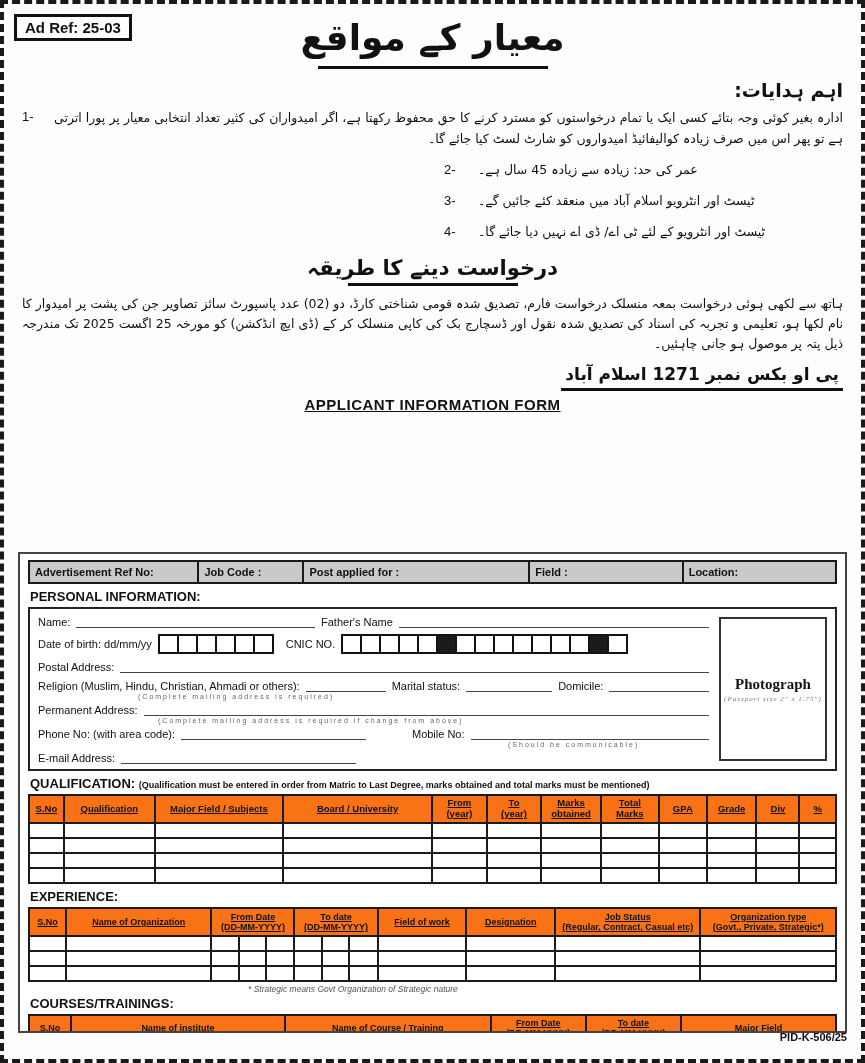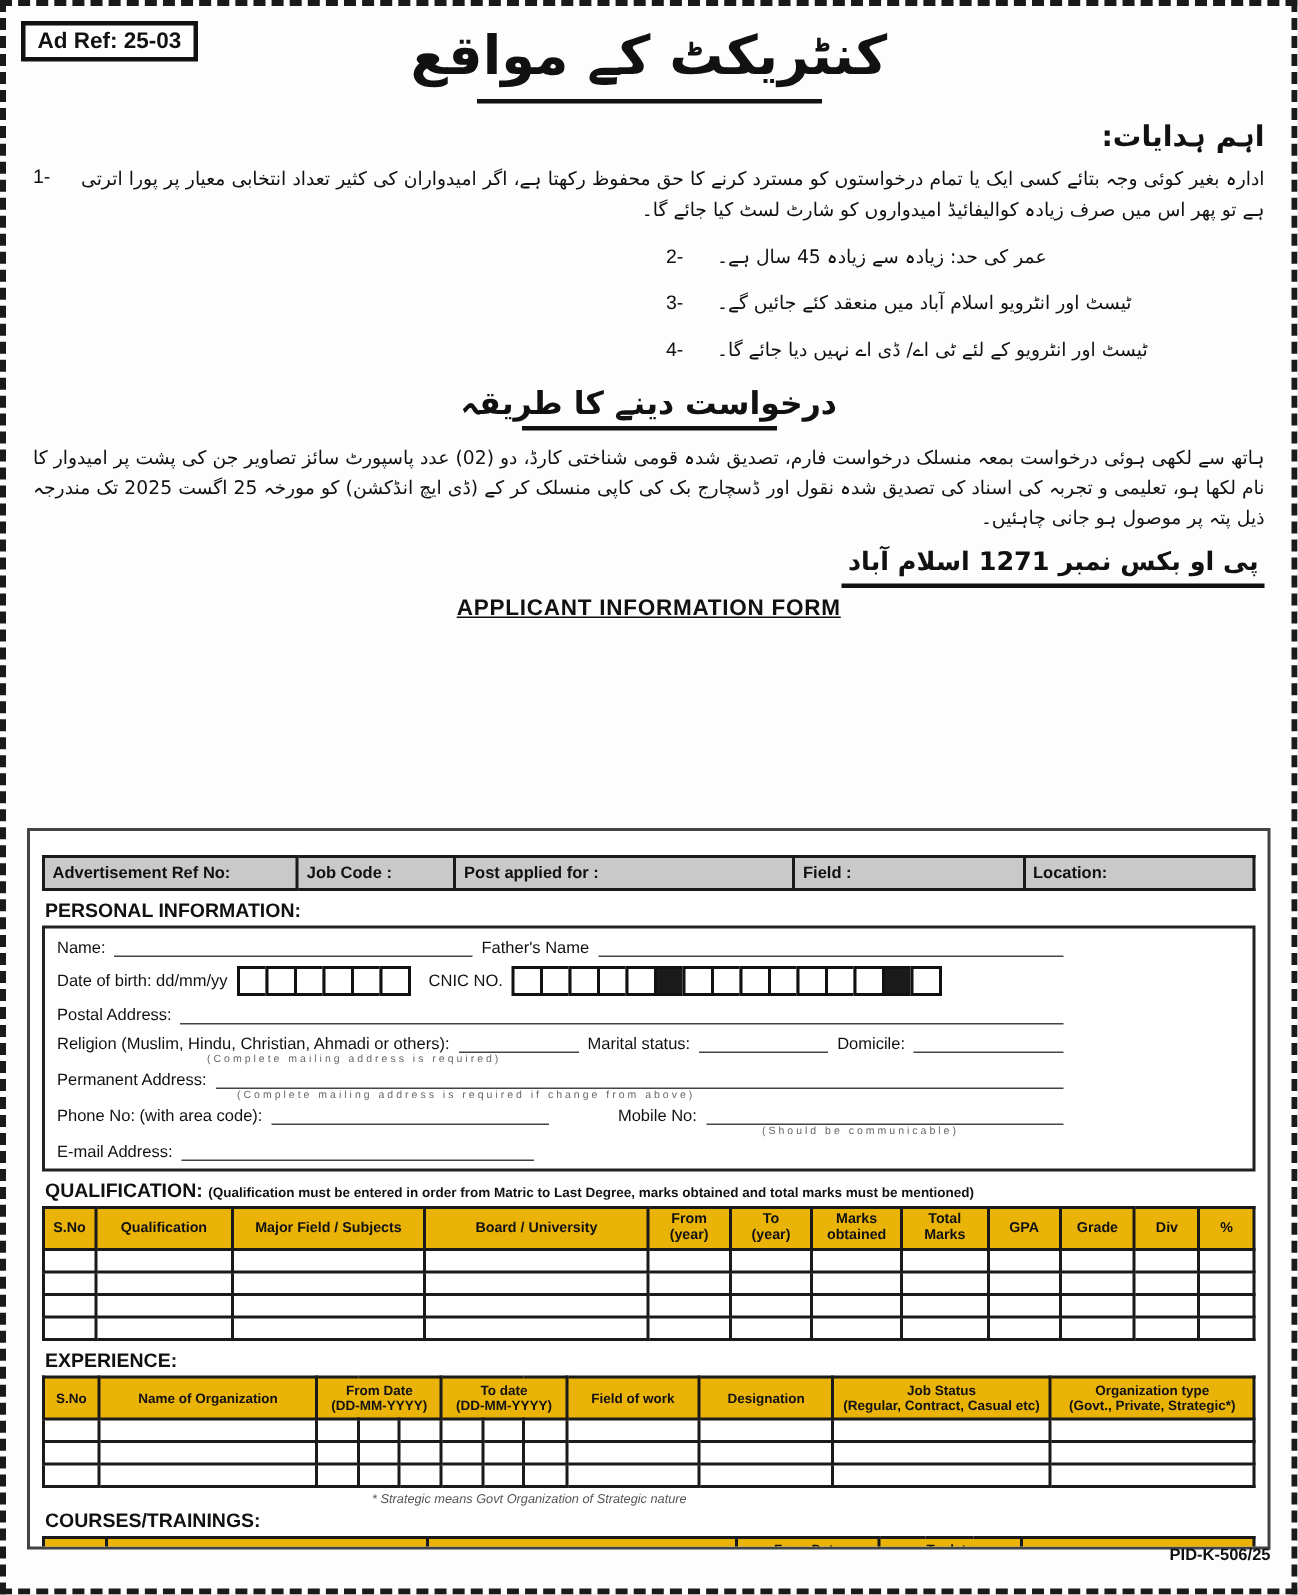--- a/index.html
+++ b/index.html
@@ -28,25 +28,25 @@
   .apply-underline { width:170px; height:3px; background:#111; margin:3px auto 8px auto; }
 
   .po-box-row { text-align:right; margin:10px 18px 0 0; }
   .po-box { display:inline-block; font-size:17px; font-weight:bold;
             border-bottom:3px solid #111; padding:0 4px 4px 4px; }
 
   .form-title { text-align:center; margin-top:5px; font-size:15px; font-weight:bold;
                 text-decoration:underline; letter-spacing:.5px; }
 
   .form-wrap { position:absolute; left:14px; right:14px; top:548px; bottom:26px;
-               border:2px solid #444; background:#fff; padding:16px 8px; overflow:hidden; }
+               border:2px solid #444; background:#fff; padding:6px 8px; overflow:hidden; }
 
   table { width:100%; border-collapse:collapse; table-layout:fixed; }
   th, td { border:2px solid #1a1a1a; }
-  th { background:#eab308; font-weight:bold; white-space:pre-line; line-height:1.15; padding:2px 2px; }
+  th { background:#f97316; font-weight:bold; white-space:pre-line; line-height:1.15; padding:2px 2px;text-decoration:underline; }
   td { height:15px; background:#fff; }
 
   .ref-table td { background:#c9c9c9; font-weight:bold; font-size:11px; text-align:left;
                   padding:3px 5px; height:22px; }
 
   .sec-heading { font-weight:bold; font-size:13px; margin:5px 0 3px 2px; }
   .sec-note { font-weight:bold; font-size:9px; }
 
   .pbox { position:relative; border:2px solid #222; padding:5px 126px 5px 8px; }
   .prow { display:flex; align-items:flex-end; gap:6px; font-size:11px; margin-top:6px; }
@@ -73,21 +73,21 @@
 
   .pid { position:absolute; right:14px; bottom:16px; font-size:11px; font-weight:bold; }
 </style>
 </head>
 <body>
 
 <div class="ad">
 
   <div class="ad-ref">Ad Ref: 25-03</div>
 
-  <div class="title urdu">کنٹریکٹ کے مواقع</div>
+  <div class="title urdu">معیار کے مواقع</div>
   <div class="title-underline"></div>
 
 
   <div class="inst-heading urdu">اہم ہدایات:</div>
 
   <div class="inst-item-long">
     <span class="inst-num">1-</span>
     <span class="inst-text urdu">ادارہ بغیر کوئی وجہ بتائے کسی ایک یا تمام درخواستوں کو مسترد کرنے کا حق محفوظ رکھتا ہے، اگر امیدواران کی کثیر تعداد انتخابی معیار پر پورا اترتی ہے تو پھر اس میں صرف زیادہ کوالیفائیڈ امیدواروں کو شارٹ لسٹ کیا جائے گا۔</span>
   </div>
   <div class="inst-item-short">
@@ -202,20 +202,24 @@
         <span class="blank"></span>
       </div>
       <div class="hint-row" style="margin-left:470px;">
         <span class="hint">(Should be communicable)</span>
       </div>
       <div class="prow" style="margin-top:2px;">
         <span class="lbl">E-mail Address:</span>
         <span class="blank fixed" style="width:235px"></span>
       </div>
 
+      <div class="photo">
+        <span class="p-main">Photograph</span>
+        <span class="p-sub">(Passport size 2" x 1.75")</span>
+      </div>
     </div>
 
     <div class="sec-heading">
       <span>QUALIFICATION:</span>
       <span class="sec-note">(Qualification must be entered in order from Matric to Last Degree, marks obtained and total marks must be mentioned)</span>
     </div>
 
     <table class="qual-table">
       <colgroup>
         <col style="width:4.2%">

